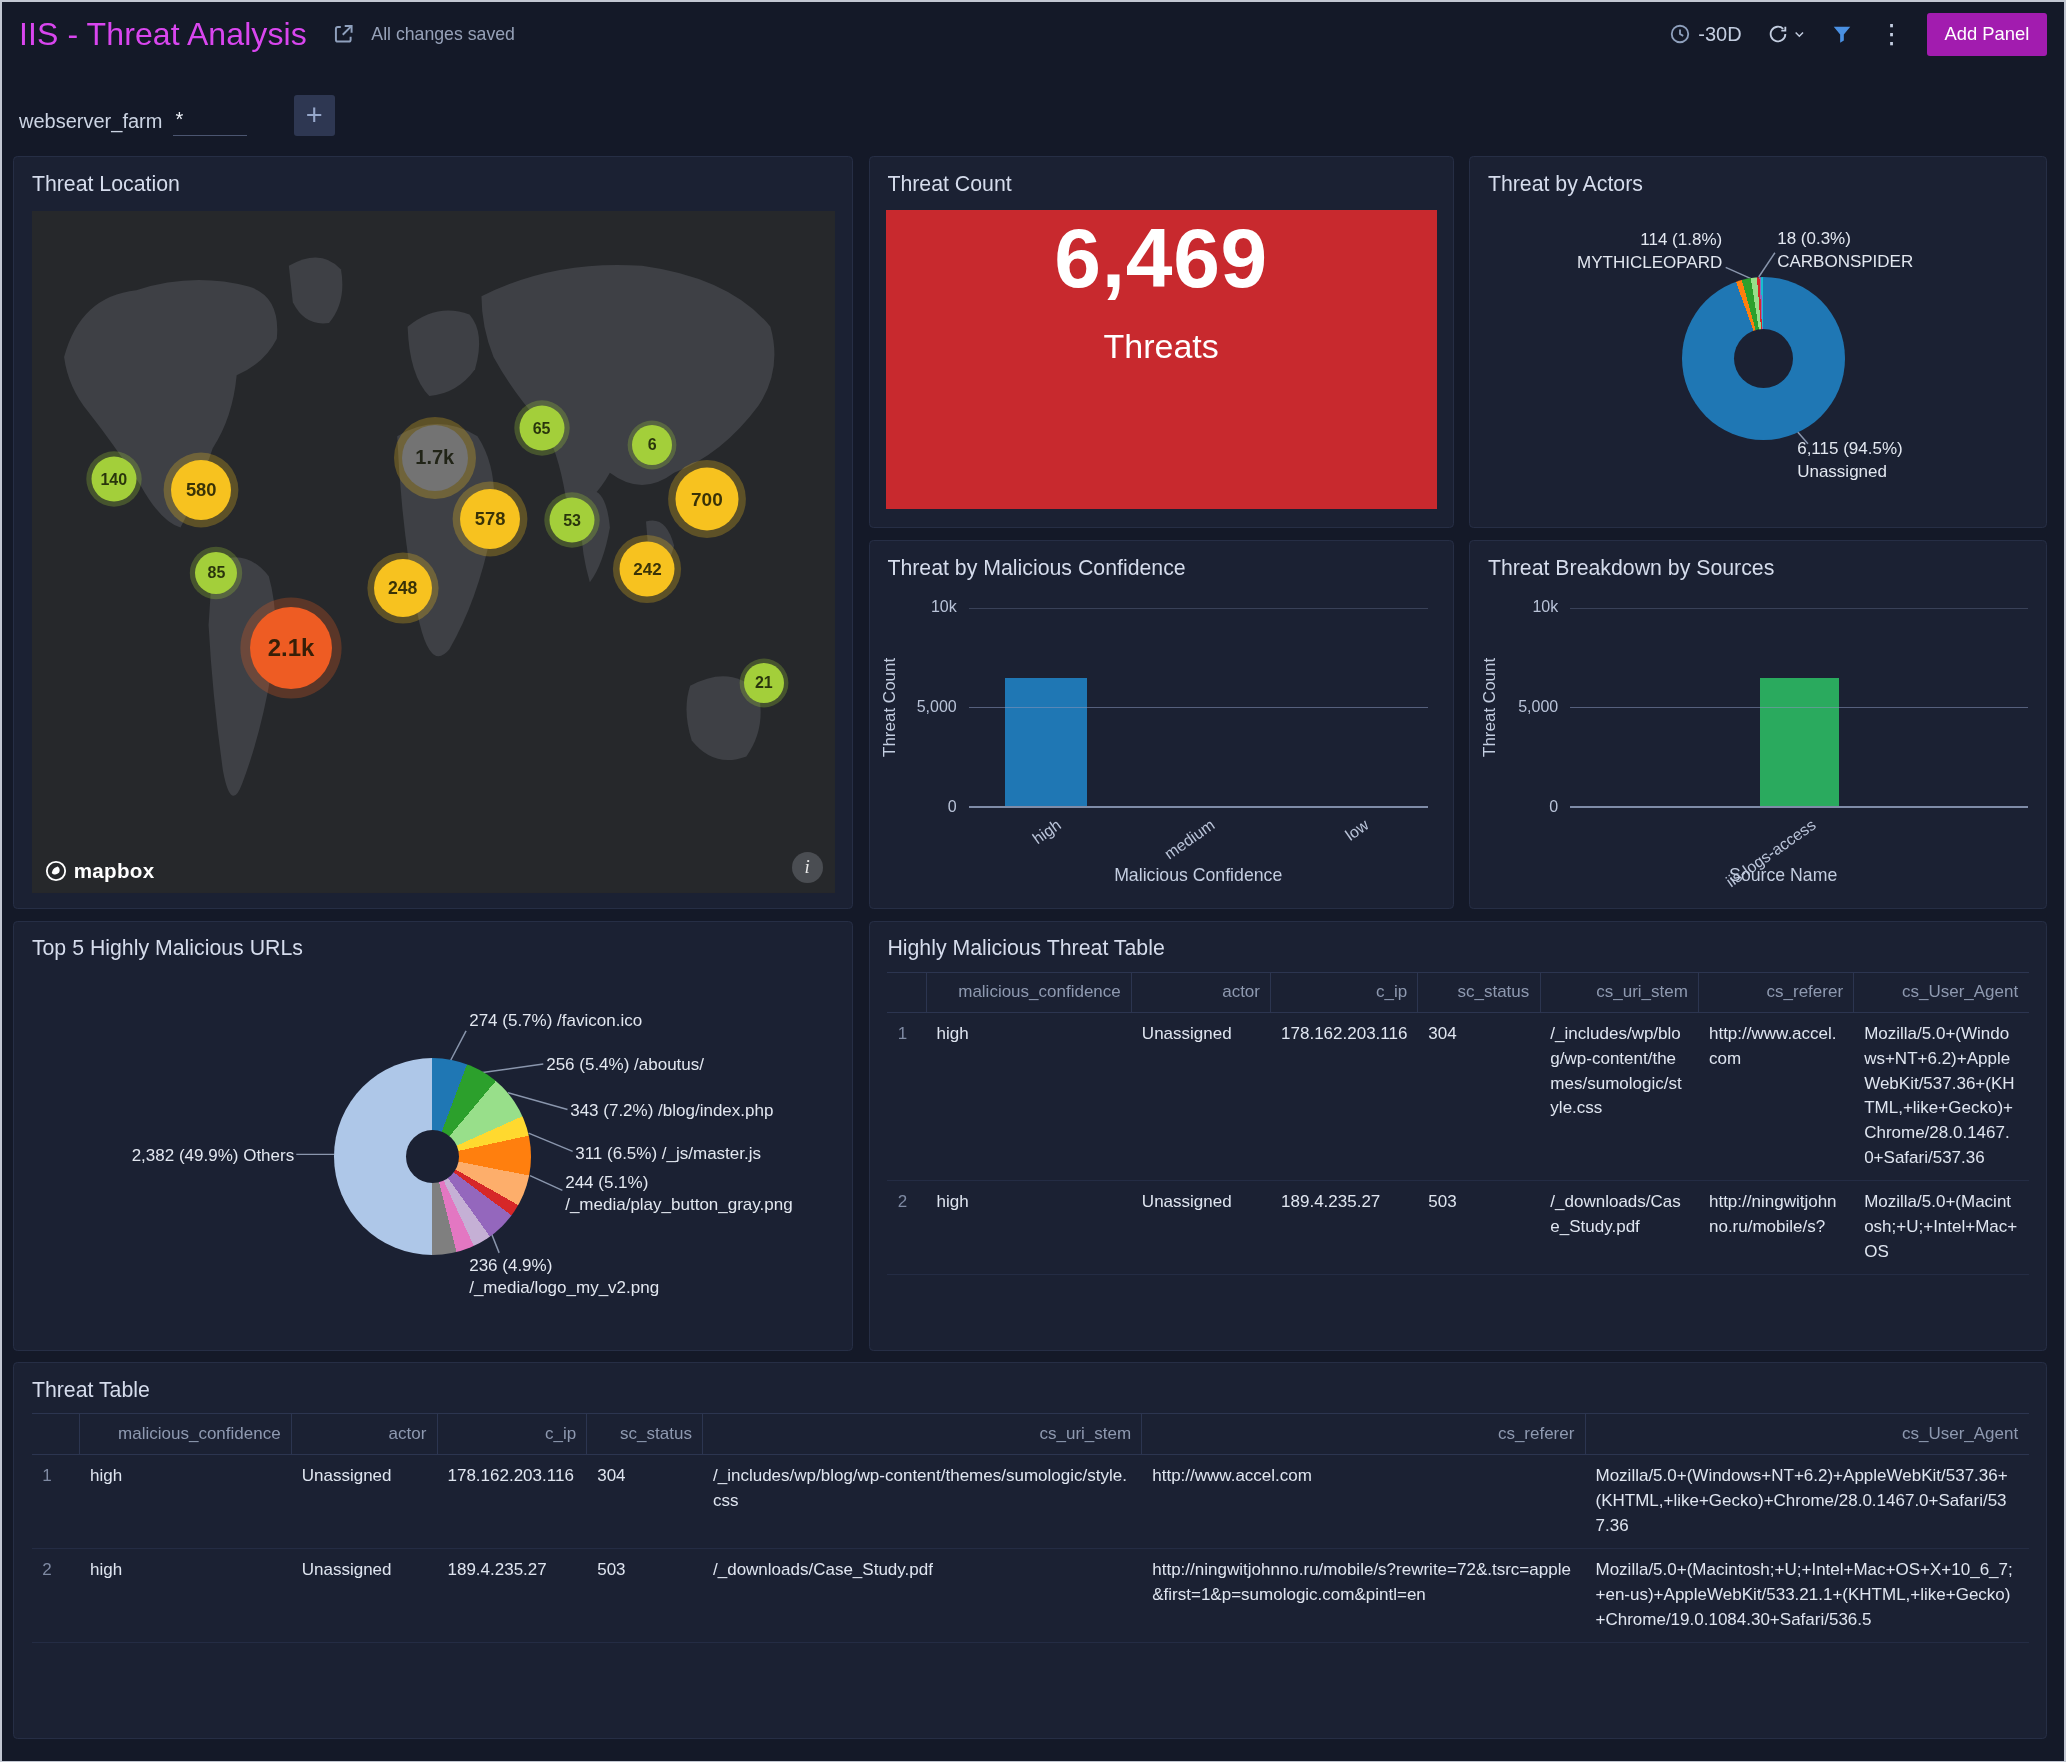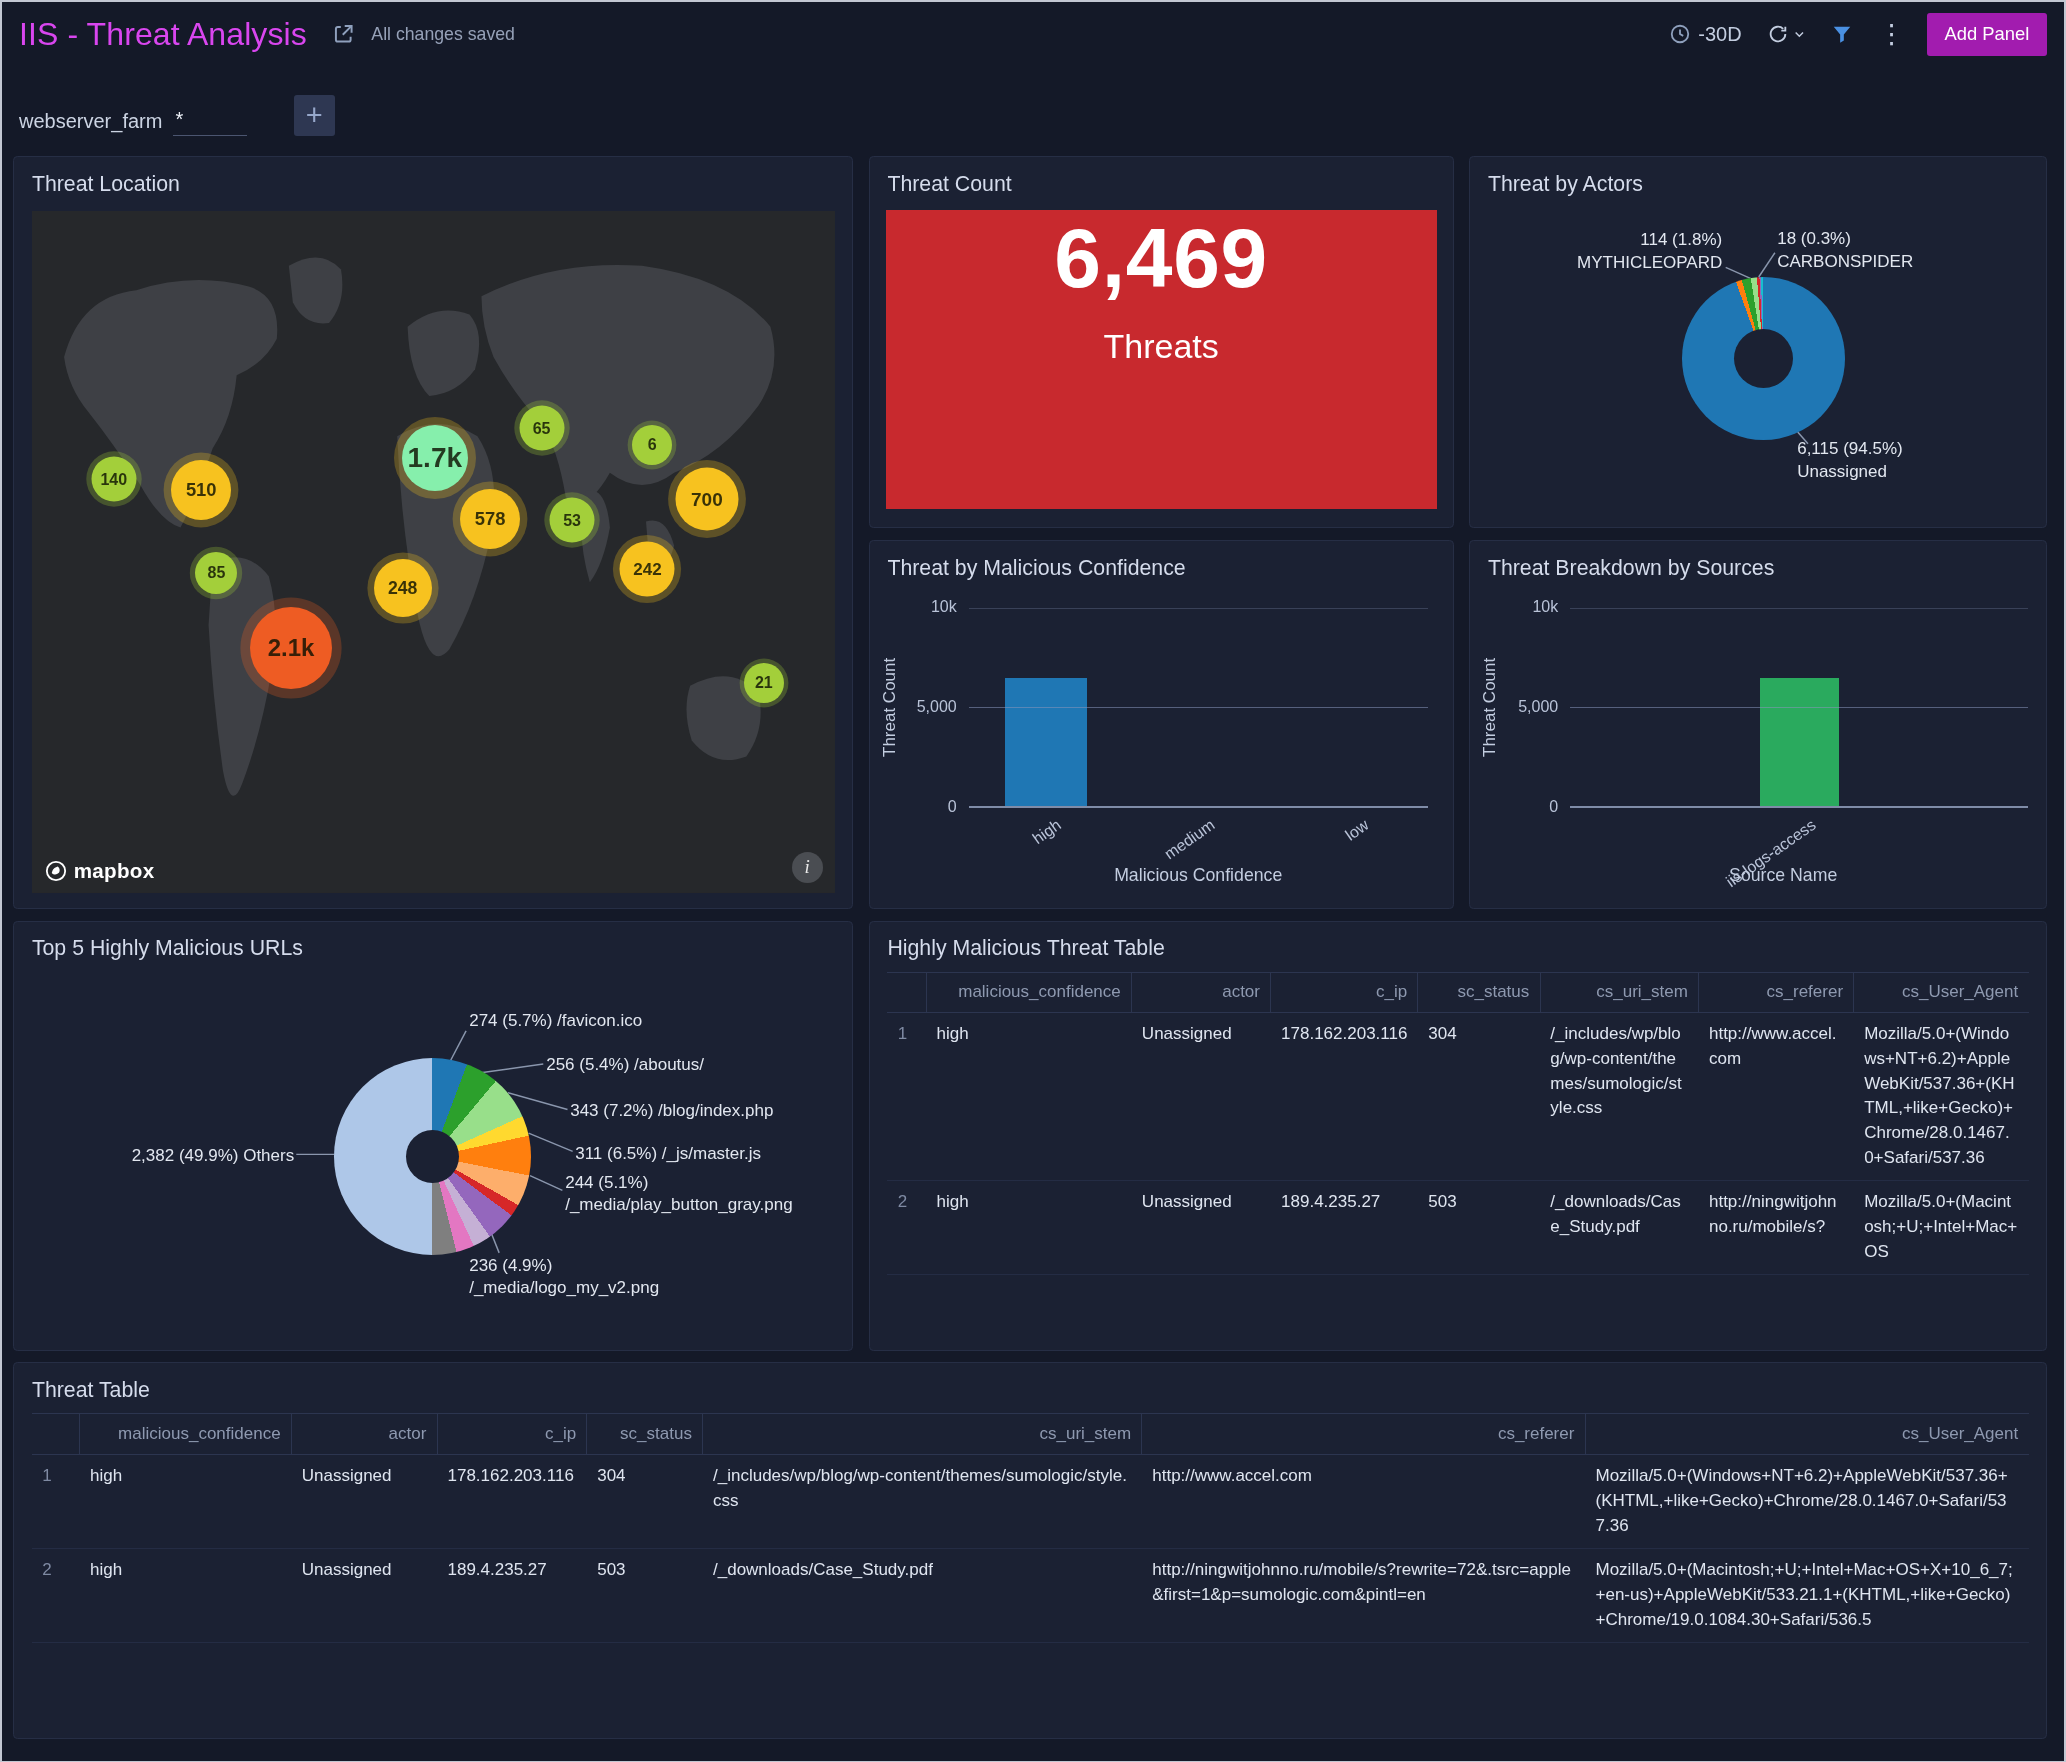--- a/index.html
+++ b/index.html
@@ -174,25 +174,25 @@
         <span class="icon">
           <svg width="22" height="22" viewBox="0 0 24 24">
               <circle cx="12" cy="12" r="10" fill="none" stroke="#fff" stroke-width="2"></circle>
               <path d="M14 7c2.2 1.8 2.8 5.3.8 7.3S9.2 16.3 7.4 14.1c1-4 2.6-6.1 6.6-7.1z" fill="#fff"></path>
             </svg>
         </span>
         <span>mapbox</span>
       </div>
       <div class="map-info">i</div>
     <div class="bubble" style="left: 10.2%; top: 39.3%; width: 45px; height: 45px; background: rgb(163, 207, 58); box-shadow: rgba(163, 207, 58, 0.267) 0px 0px 0px 5.2px; font-size: 16px;">140</div>
-        <div class="bubble" style="left: 21.1%; top: 40.8%; width: 60px; height: 60px; background: rgb(247, 194, 31); box-shadow: rgba(247, 194, 31, 0.267) 0px 0px 0px 7.4px; font-size: 18.4px;">510</div>
+        <div class="bubble" style="left: 21.1%; top: 40.8%; width: 60px; height: 60px; background: rgb(247, 194, 31); box-shadow: rgba(247, 194, 31, 0.267) 0px 0px 0px 7.4px; font-size: 18.4px;">580</div>
         <div class="bubble" style="left: 23%; top: 53.1%; width: 42px; height: 42px; background: rgb(163, 207, 58); box-shadow: rgba(163, 207, 58, 0.267) 0px 0px 0px 5.2px; font-size: 16px;">85</div>
         <div class="bubble" style="left: 32.3%; top: 64.1%; width: 82px; height: 82px; background: rgb(238, 92, 35); box-shadow: rgba(238, 92, 35, 0.267) 0px 0px 0px 9.6px; font-size: 24px;">2.1k</div>
         <div class="bubble" style="left: 46.2%; top: 55.3%; width: 58px; height: 58px; background: rgb(247, 194, 31); box-shadow: rgba(247, 194, 31, 0.267) 0px 0px 0px 6.6px; font-size: 17.7px;">248</div>
-        <div class="bubble" style="left: 50.2%; top: 36.1%; width: 66px; height: 66px; background: #86efac; box-shadow: rgba(247, 194, 31, 0.267) 0px 0px 0px 8px; font-size: 28px;">1.7k</div>
+        <div class="bubble" style="left: 50.2%; top: 36.1%; width: 66px; height: 66px; background: #737373; box-shadow: rgba(247, 194, 31, 0.267) 0px 0px 0px 8px; font-size: 20px;">1.7k</div>
         <div class="bubble" style="left: 57.1%; top: 45.1%; width: 60px; height: 60px; background: rgb(247, 194, 31); box-shadow: rgba(247, 194, 31, 0.267) 0px 0px 0px 7.4px; font-size: 18.4px;">578</div>
         <div class="bubble" style="left: 63.5%; top: 31.8%; width: 45px; height: 45px; background: rgb(163, 207, 58); box-shadow: rgba(163, 207, 58, 0.267) 0px 0px 0px 5.2px; font-size: 16px;">65</div>
         <div class="bubble" style="left: 67.3%; top: 45.3%; width: 45px; height: 45px; background: rgb(163, 207, 58); box-shadow: rgba(163, 207, 58, 0.267) 0px 0px 0px 5.2px; font-size: 16px;">53</div>
         <div class="bubble" style="left: 77.3%; top: 34.2%; width: 40px; height: 40px; background: rgb(163, 207, 58); box-shadow: rgba(163, 207, 58, 0.267) 0px 0px 0px 4.4px; font-size: 16px;">6</div>
         <div class="bubble" style="left: 84.1%; top: 42.2%; width: 63px; height: 63px; background: rgb(247, 194, 31); box-shadow: rgba(247, 194, 31, 0.267) 0px 0px 0px 7.4px; font-size: 19px;">700</div>
         <div class="bubble" style="left: 76.7%; top: 52.5%; width: 55px; height: 55px; background: rgb(247, 194, 31); box-shadow: rgba(247, 194, 31, 0.267) 0px 0px 0px 6.6px; font-size: 17px;">242</div>
         <div class="bubble" style="left: 91.2%; top: 69.1%; width: 40px; height: 40px; background: rgb(163, 207, 58); box-shadow: rgba(163, 207, 58, 0.267) 0px 0px 0px 4.4px; font-size: 16px;">21</div>
       </div>
   </section>
 

